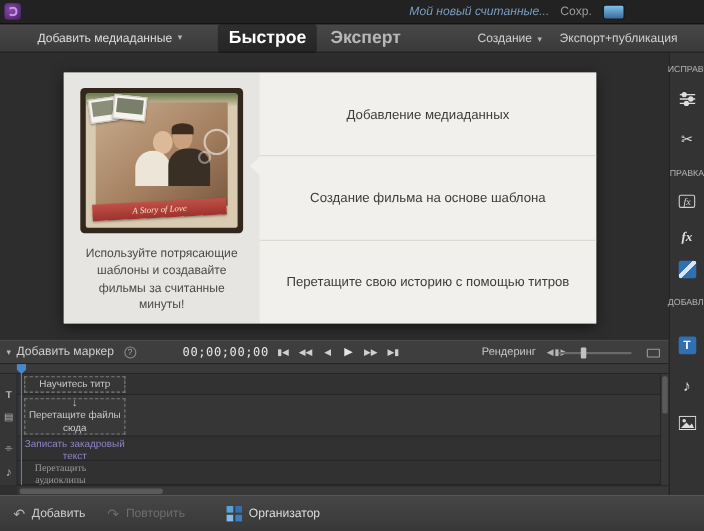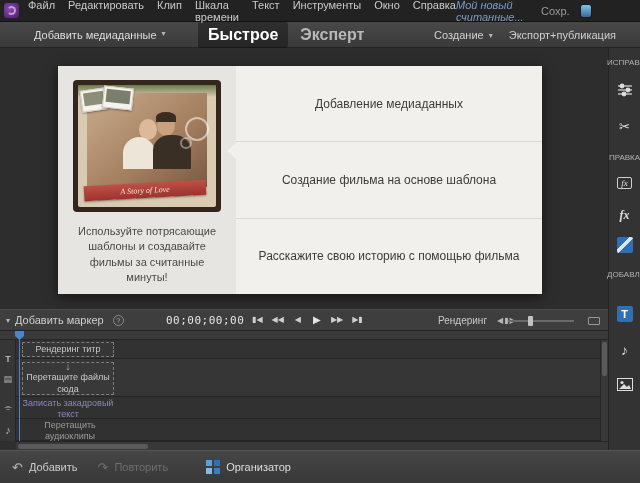--- a/index.html
+++ b/index.html
@@ -120,21 +120,21 @@
   .lane2 { top:28px; height:38px; background:#363636; }
   .lane3 { top:66px; height:22px; background:#313131; }
   .lane4 { top:88px; height:22px; background:#313131; }
   .hint-box { position:absolute; display:flex; align-items:center; justify-content:center;
     flex-direction:column; text-align:center; font-size:9px; color:#c9c9c9;
     border:1px dashed #7d7d7d; background:rgba(255,255,255,0.02); line-height:1.25; cursor:default; }
   .title-hint { left:22px; top:11px; width:92px; height:15px; }
   .video-hint { left:22px; top:31px; width:92px; height:33px; }
   .video-hint .arrow { font-size:10px; color:#c0c0c0; line-height:1; }
   .voice-hint { left:22px; top:69px; width:92px; height:18px; border:none; background:none; color:#8d85c6; }
-  .audio-hint { left:24px; top:91px; width:92px; height:18px; border:none; background:none; color:#9a9a9a; }
+  .audio-hint { left:9px; top:91px; width:92px; height:18px; border:none; background:none; color:#9a9a9a;font-family:Liberation Serif, serif; }
   .cti-line { position:absolute; left:19px; top:2px; width:1px; height:108px; background:#4a86c8; z-index:3; }
   .cti-handle { position:absolute; left:15px; top:0; width:9px; height:9px; background:#4a86c8; z-index:3;
     clip-path:polygon(0 0, 100% 0, 100% 55%, 50% 100%, 0 55%); }
   .h-scroll { position:absolute; left:16px; right:0; top:110px; height:9px; background:#383838; border-top:1px solid #262626; }
   .h-scroll-handle { position:absolute; left:2px; top:2px; width:130px; height:5px; background:#5a5a5a; border-radius:2px; }
   .v-scroll { position:absolute; right:0; top:9px; width:8px; height:101px; background:#383838; border-left:1px solid #262626; }
   .v-scroll-handle { position:absolute; left:1px; top:2px; width:5px; height:34px; background:#5a5a5a; border-radius:2px; }
 
   
   .bottom-bar { position:absolute; left:0; right:0; top:450px; height:33px;
@@ -147,30 +147,20 @@
   .organizer { color:#ddd; margin-left:18px; }
   .grid-icon { width:14px; height:14px; display:grid; grid-template-columns:6px 6px; grid-template-rows:6px 6px; gap:2px; }
   .grid-icon i:nth-child(1){background:#5aa0dc}.grid-icon i:nth-child(2){background:#2f6fb3}
   .grid-icon i:nth-child(3){background:#86b8e8}.grid-icon i:nth-child(4){background:#3a7fc2}
 </style>
 </head>
 <body>
 
 <div class="menubar">
   <div class="logo"></div>
-  <div class="menu-items">
-    <span>Файл</span>
-    <span>Редактировать</span>
-    <span>Клип</span>
-    <span>Шкала времени</span>
-    <span>Текст</span>
-    <span>Инструменты</span>
-    <span>Окно</span>
-    <span>Справка</span>
-  </div>
   <div class="menubar-right">
     <span class="project-name">Мой новый считанные...</span>
     <span class="save-label">Сохр.</span>
     <div class="sync-icon"></div>
   </div>
 </div>
 
 <div class="toolbar">
   <div class="add-media">
     <span>Добавить медиаданные</span>
@@ -216,21 +206,21 @@
             <span>A Story of Love</span>
           </div>
         </div>
       </div>
       <div class="welcome-caption">Используйте потрясающие шаблоны и создавайте фильмы за считанные минуты!</div>
     </div>
     <div class="welcome-right">
       <div class="pointer"></div>
       <div class="step-row first">Добавление медиаданных</div>
       <div class="step-row">Создание фильма на основе шаблона</div>
-      <div class="step-row">Расскажите свою историю с помощью фильма</div>
+      <div class="step-row">Перетащите свою историю с помощью титров</div>
     </div>
   </div>
 </div>
 
 <div class="side-panel">
   <div class="sp-label mt10">ИСПРАВ.</div>
   <div class="sp-icon mt14">
     <svg width="16" height="14" viewBox="0 0 16 14">
       <g stroke="#dedede" stroke-width="1.2" fill="#dedede">
         <line x1="1" y1="3" x2="15" y2="3"></line>
@@ -297,21 +287,21 @@
   <div class="track-icons">
     <span class="tico t1">T</span>
     <span class="tico t2">▤</span>
     <span class="tico t3">⌯</span>
     <span class="tico t4">♪</span>
   </div>
   <div class="lane lane1"></div>
   <div class="lane lane2"></div>
   <div class="lane lane3"></div>
   <div class="lane lane4"></div>
-  <div class="hint-box title-hint">Рендеринг титр</div>
+  <div class="hint-box title-hint">Научитесь титр</div>
   <div class="hint-box video-hint">
     <span class="arrow">↓</span>
     <span>Перетащите файлы сюда</span>
   </div>
   <div class="hint-box voice-hint">Записать закадровый текст</div>
   <div class="hint-box audio-hint">Перетащить аудиоклипы</div>
   <div class="cti-handle"></div>
   <div class="cti-line"></div>
   <div class="h-scroll">
     <div class="h-scroll-handle"></div>

